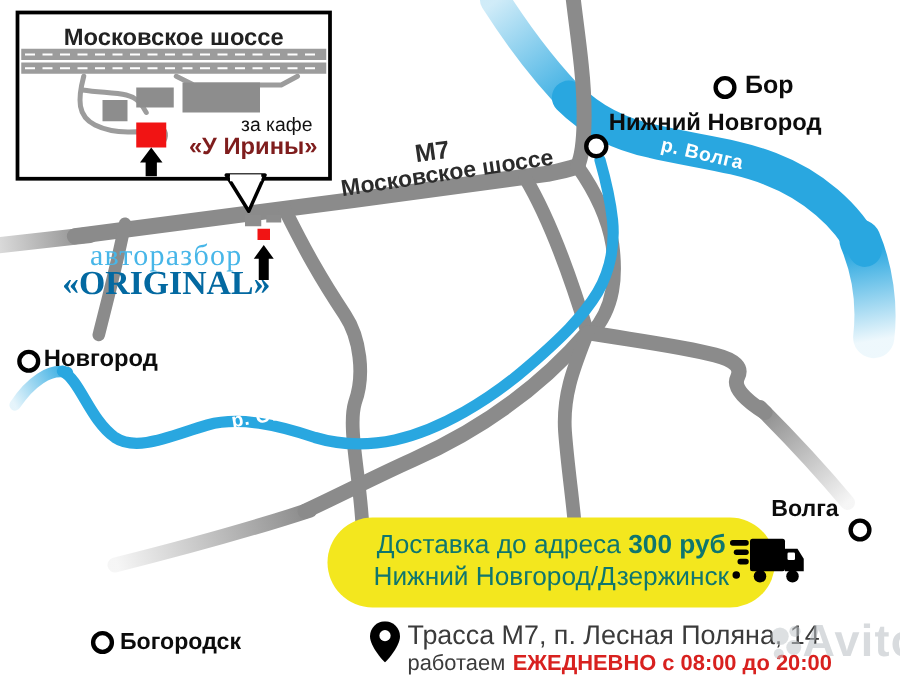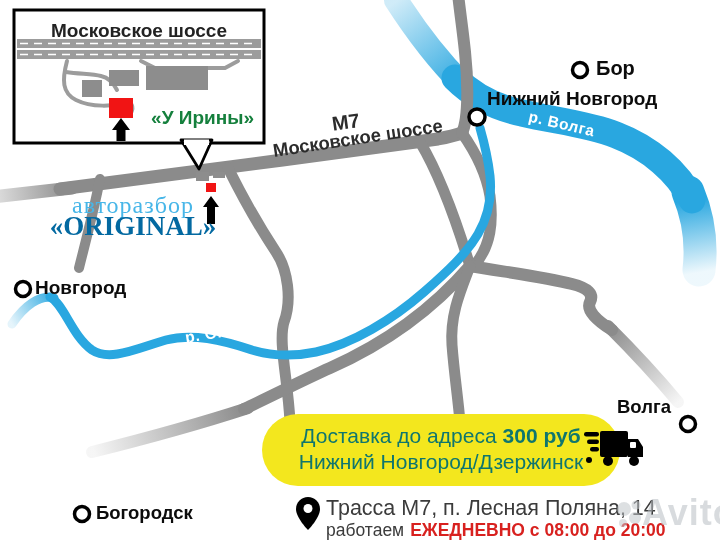--- a/index.html
+++ b/index.html
@@ -6,21 +6,21 @@
   .stage{
     position:relative;width:720px;height:540px;background:#fff;overflow:hidden;
     font-family:"Liberation Sans",sans-serif;
   }
   .stage svg.map{position:absolute;left:0;top:0;z-index:1;}
   .lbl{position:absolute;z-index:2;white-space:nowrap;color:#0c0c0c;}
   .city{font-weight:700;font-size:19px;color:#0c0c0c;}
   .river-lbl{color:#fff;font-weight:700;font-size:15.5px;letter-spacing:.5px;}
   .inset-title{width:250px;text-align:center;font-size:19px;font-weight:600;color:#222;}
   .note-small{width:104px;text-align:right;font-size:15.5px;color:#111;}
-  .note-big{width:124px;text-align:right;font-size:19px;font-weight:700;color:#15803d;}
+  .note-big{width:124px;text-align:right;font-size:19px;font-weight:700;color:#7f1d1d;}
   .m7code{font-size:20px;font-weight:700;color:#2c2c2c;transform:rotate(-8deg);}
   .m7name{font-size:18.5px;font-weight:600;color:#2c2c2c;transform:rotate(-8.5deg);transform-origin:0 50%;}
   .biz-type{width:180px;text-align:center;font-family:"Liberation Serif",serif;font-size:24px;
     color:#47b6e8;letter-spacing:1px;}
   .biz-name{width:220px;text-align:center;font-family:"Liberation Serif",serif;font-size:27px;
     font-weight:700;color:#0369a1;}
   .banner{
     position:absolute;left:262px;top:414px;width:358px;height:72px;z-index:2;
     background:#f3e71e;border-radius:36px;
   }
@@ -124,20 +124,21 @@
     <g fill="#fff" stroke="#000" stroke-width="3.5">
       <circle cx="23" cy="289" r="7.5"></circle>
       <circle cx="477" cy="117" r="8"></circle>
       <circle cx="580" cy="70" r="7.5"></circle>
       <circle cx="688" cy="424" r="7.5"></circle>
       <circle cx="82" cy="514" r="7.5"></circle>
     </g>
   </svg>
 
   <div class="lbl inset-title" style="left:14px;top:20px;">Московское шоссе</div>
+  <div class="lbl note-small" style="left:146px;top:92px;">за кафе</div>
   <div class="lbl note-big" style="left:130px;top:107px;">«У Ирины»</div>
 
   <div class="lbl m7code" style="left:332px;top:111px;">М7</div>
   <div class="lbl m7name" style="left:273px;top:140px;">Московское шоссе</div>
 
   <div class="lbl biz-type" style="left:43px;top:192px;">авторазбор</div>
   <div class="lbl biz-name" style="left:23px;top:211px;">«ORIGINAL»</div>
 
   <div class="lbl city" style="left:35px;top:277px;">Новгород</div>
   <div class="lbl city" style="left:487px;top:88px;">Нижний Новгород</div>

